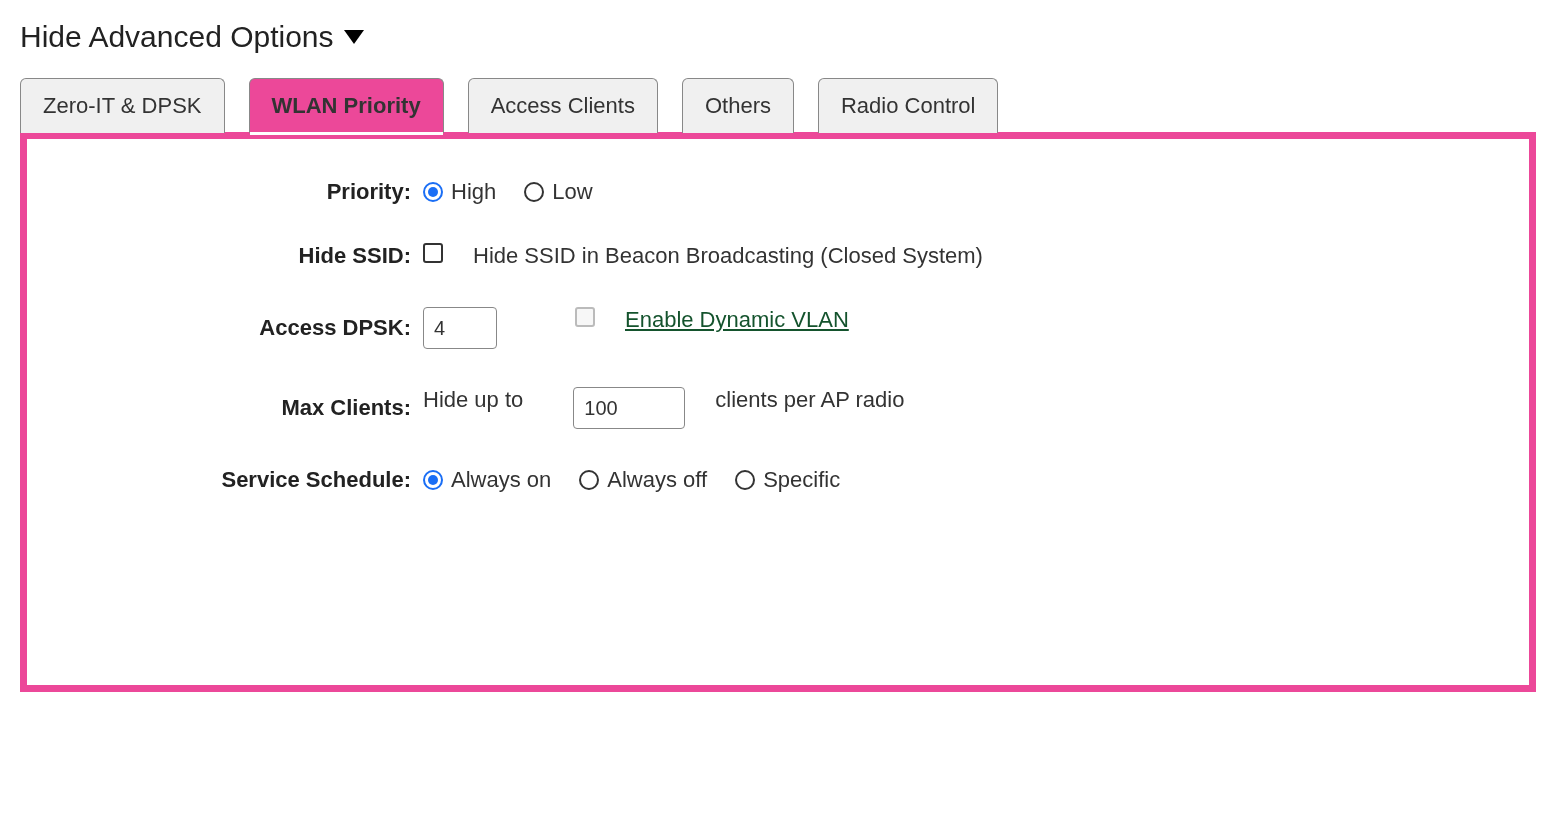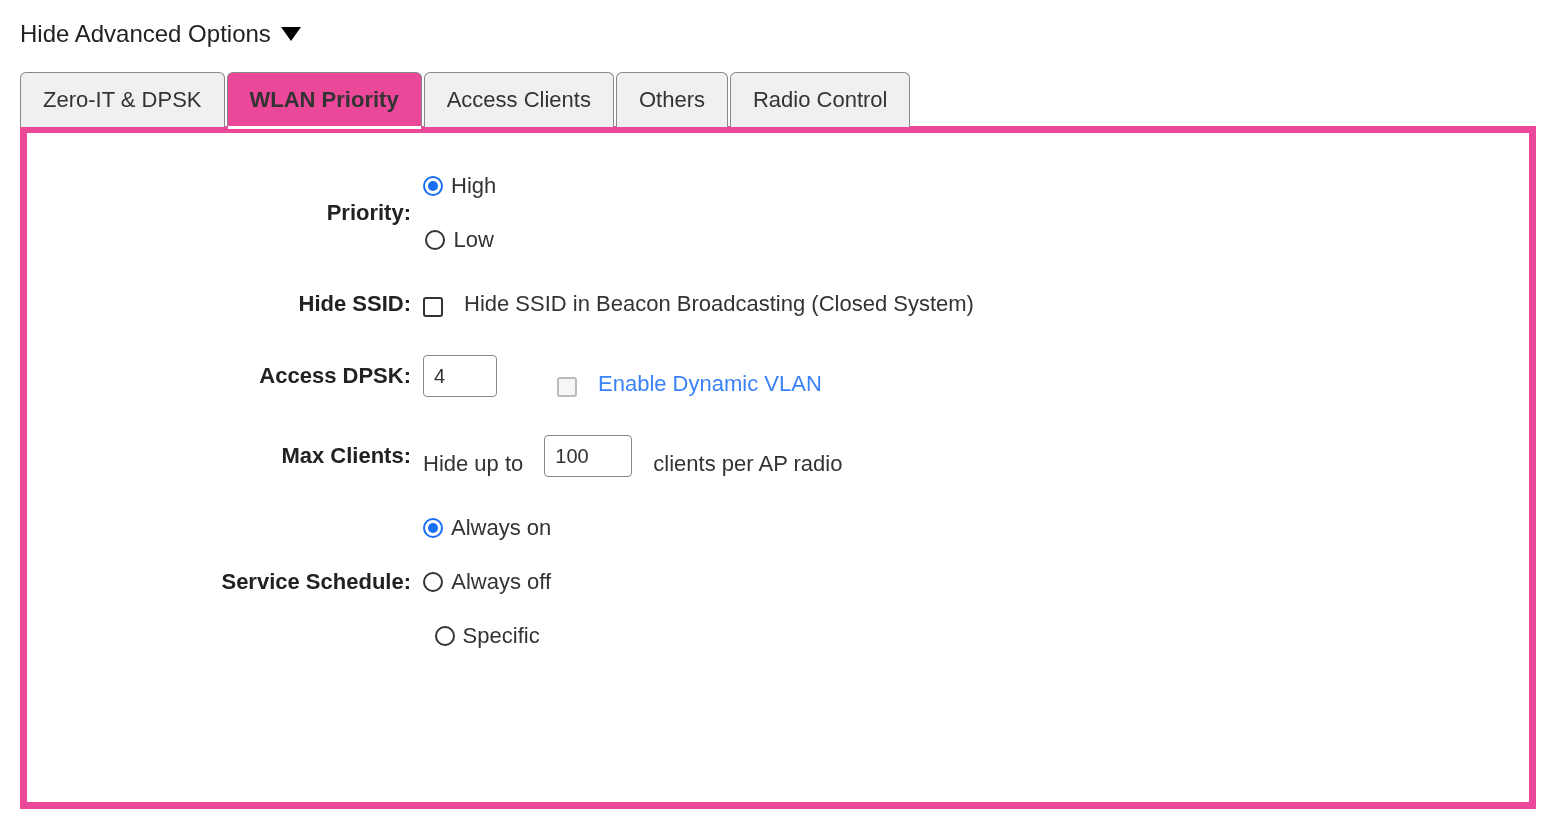--- a/index.html
+++ b/index.html
@@ -12,31 +12,31 @@
       background: #fff;
     }
     .toggle-row {
       display: flex;
       align-items: center;
       gap: 10px;
       margin-bottom: 24px;
       cursor: pointer;
       user-select: none;
     }
-    .toggle-label { font-size: 24px; color:#222; }
+    .toggle-label { font-size: 30px; color:#222; }
     .triangle-down {
       width: 0; height: 0;
       border-left: 10px solid transparent;
       border-right: 10px solid transparent;
       border-top: 14px solid #000;
     }
     .tab-wrap { }
     .tabs {
       display: flex;
-      gap: 2px;
+      gap: 24px;
       align-items: center;
     }
     .tab {
       padding: 14px 22px;
       border: 1px solid #888;
       border-bottom: none;
       border-top-left-radius: 6px;
       border-top-right-radius: 6px;
       background: #f0f0f0;
       font-size: 22px;
@@ -71,51 +71,51 @@
     .field-label {
       width: 360px;
       text-align: right;
       font-weight: 700;
       font-size: 22px;
       color: #222;
       padding-right: 12px;
     }
     .field-controls {
       display: flex;
-      align-items: flex-end;
-      gap: 21px;
+      align-items: flex-start;
+      gap: 30px;
       flex-wrap: wrap;
       font-size: 22px;
       color: #333;
     }
-    .radio-group { display: flex; align-items: center; gap: 28px; flex-direction: column; }
+    .radio-group { display: flex; align-items: center; gap: 28px; }
     .radio, .checkbox { display: inline-flex; align-items: center; gap: 8px; cursor: pointer; }
     .radio .dot {
       width: 20px; height: 20px; border: 2px solid #333; border-radius: 50%;
       display: inline-flex; align-items: center; justify-content: center;
       background: #fff;
     }
     .radio.selected .dot { border-color: #1a6ef5; }
     .radio .inner { width: 10px; height: 10px; border-radius: 50%; background: transparent; }
     .radio.selected .inner { background: #1a6ef5; }
     .checkbox .box {
       width: 20px; height: 20px; border: 2px solid #333; border-radius: 3px; background: #fff;
     }
     .checkbox.disabled .box { border-color: #bbb; background: #f7f7f7; }
-    .muted { color: #3b82f6; }
+    .muted { color: #14532d; text-decoration: underline; }
     input.text-input {
       border: 1px solid #888;
       border-radius: 4px;
       height: 42px;
       font-size: 20px;
       padding: 4px 10px;
       color: #333;
     }
     .w-small { width: 74px; }
-    .w-med { width: 88px; }
+    .w-med { width: 112px; margin-left: 20px; }
   </style>
 </head>
 <body>
 
 <div class="toggle-row">
   <span class="toggle-label">Hide Advanced Options</span>
   <span class="triangle-down"></span>
 </div>
 
 <div class="tab-wrap">

